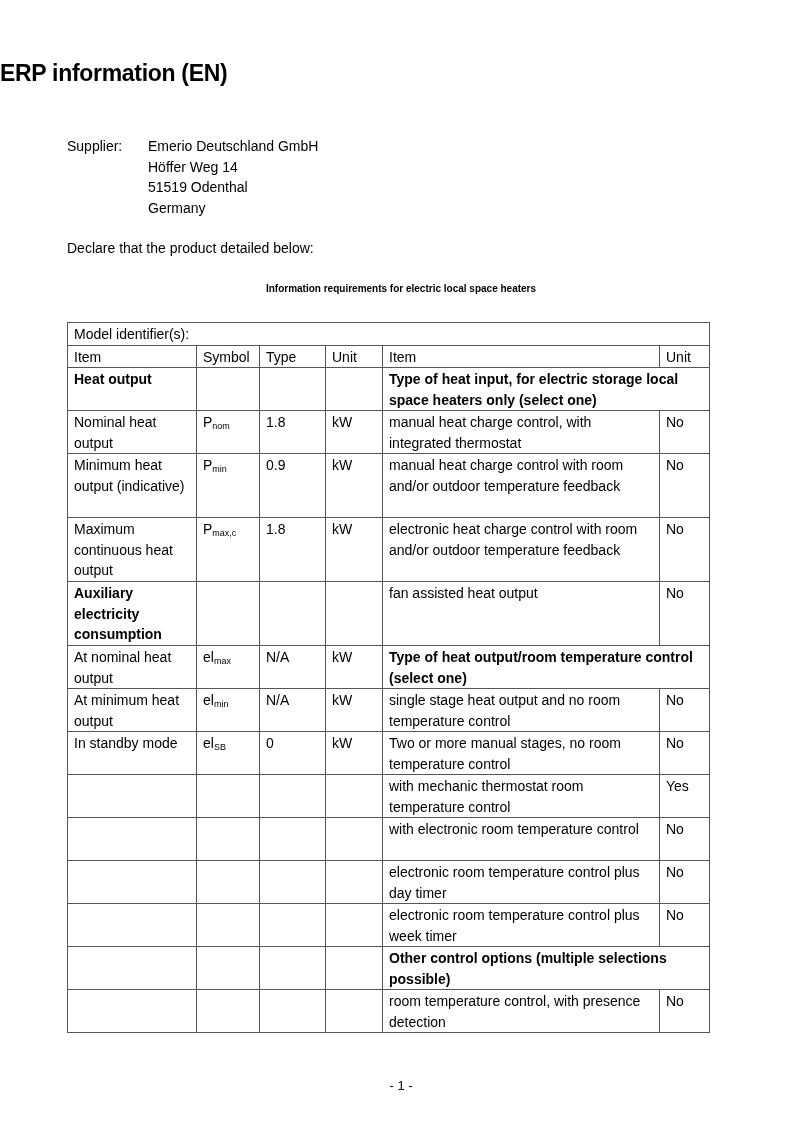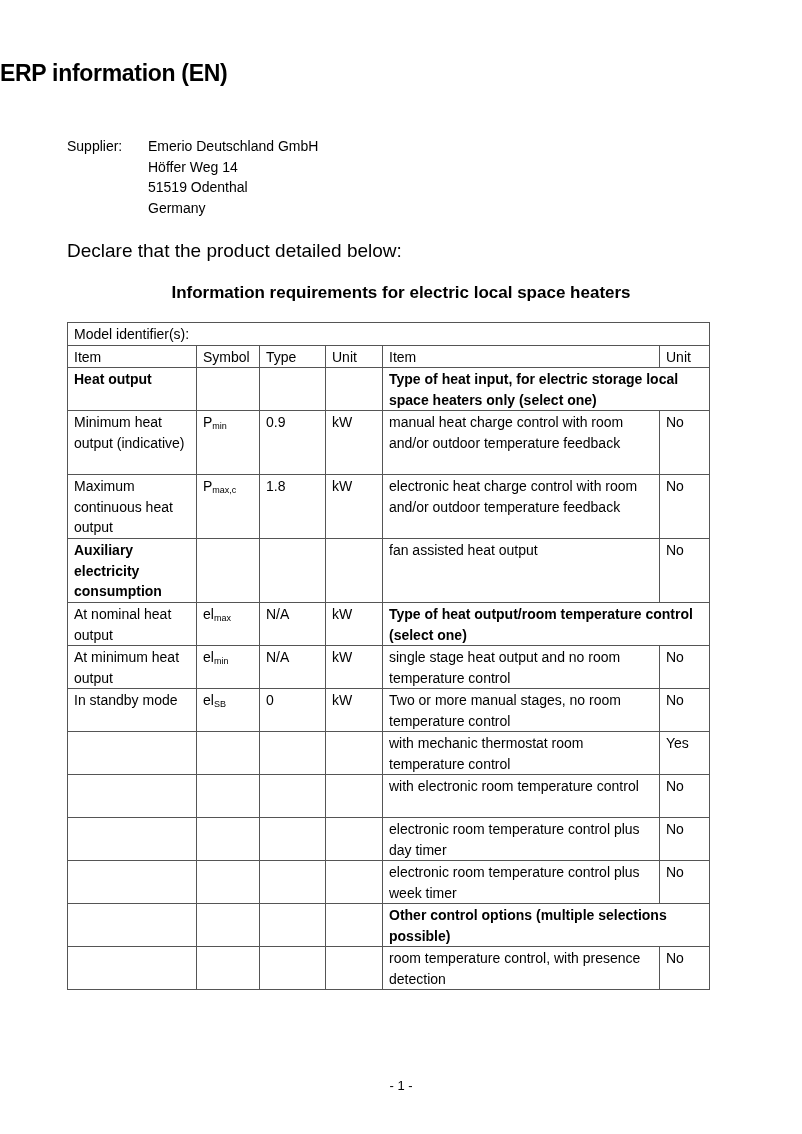--- a/index.html
+++ b/index.html
@@ -1,22 +1,22 @@
 <!DOCTYPE html>
 <html><head>
 <meta charset="utf-8">
 <style>
   html, body { margin: 0; padding: 0; background: #ffffff; }
   body { width: 802px; height: 1134px; position: relative; font-family: "Liberation Sans", sans-serif; color: #000; overflow: hidden; }
   .title { position: absolute; top: 60px; left: 0; width: 802px; font-size: 23px; font-weight: bold; letter-spacing: -0.3px; }
   .supplier { position: absolute; top: 136px; left: 67px; font-size: 14px; line-height: 20.5px; }
   .supplier .lbl { position: absolute; left: 0; top: 0; width: 80px; }
   .supplier .addr { position: absolute; left: 81px; top: 0; white-space: nowrap; }
-  .declare { position: absolute; top: 240px; left: 67px; font-size: 19px; }
-  .subtitle { position: absolute; top: 283px; left: 0; width: 802px; text-align: center; font-size: 17px; font-weight: bold; }
+  .declare { position: absolute; top: 240px; left: 67px; font-size: 14px; }
+  .subtitle { position: absolute; top: 283px; left: 0; width: 802px; text-align: center; font-size: 10px; font-weight: bold; }
   table { position: absolute; top: 322px; left: 67px; width: 642px; border-collapse: collapse; table-layout: fixed; font-size: 14px; line-height: 20.5px; }
   td, th { border: 1px solid #555; vertical-align: top; padding: 1px 6px 0 6px; font-weight: normal; text-align: left; overflow: hidden; }
   th { text-align: left; }
   th.left { text-align: left; }
   .b { font-weight: bold; }
   sub { font-size: 9px; vertical-align: -2px; line-height: 0; }
   .footer { position: absolute; top: 1078px; left: 0; width: 802px; text-align: center; font-size: 13px; }
 </style>
 </head>
 <body>
@@ -59,20 +59,28 @@
       <th>Unit</th>
     </tr>
   </thead>
   <tbody id="tbody">
       <tr style="height: 42px;">
         <td class="b">Heat output</td>
         <td><span></span><sub></sub></td>
         <td></td>
         <td></td>
         <td colspan="2" class="b">Type of heat input, for electric storage local space heaters only (select one)</td>
+      </tr>
+      <tr style="height: 43px;">
+        <td>Nominal heat output</td>
+        <td><span>P</span><sub>nom</sub></td>
+        <td>1.8</td>
+        <td>kW</td>
+        <td>manual heat charge control, with integrated thermostat</td>
+        <td>No</td>
       </tr>
       <tr style="height: 64px;">
         <td>Minimum heat output (indicative)</td>
         <td><span>P</span><sub>min</sub></td>
         <td>0.9</td>
         <td>kW</td>
         <td>manual heat charge control with room and/or outdoor temperature feedback</td>
         <td>No</td>
       </tr>
       <tr style="height: 64px; margin-top: 44px;">

